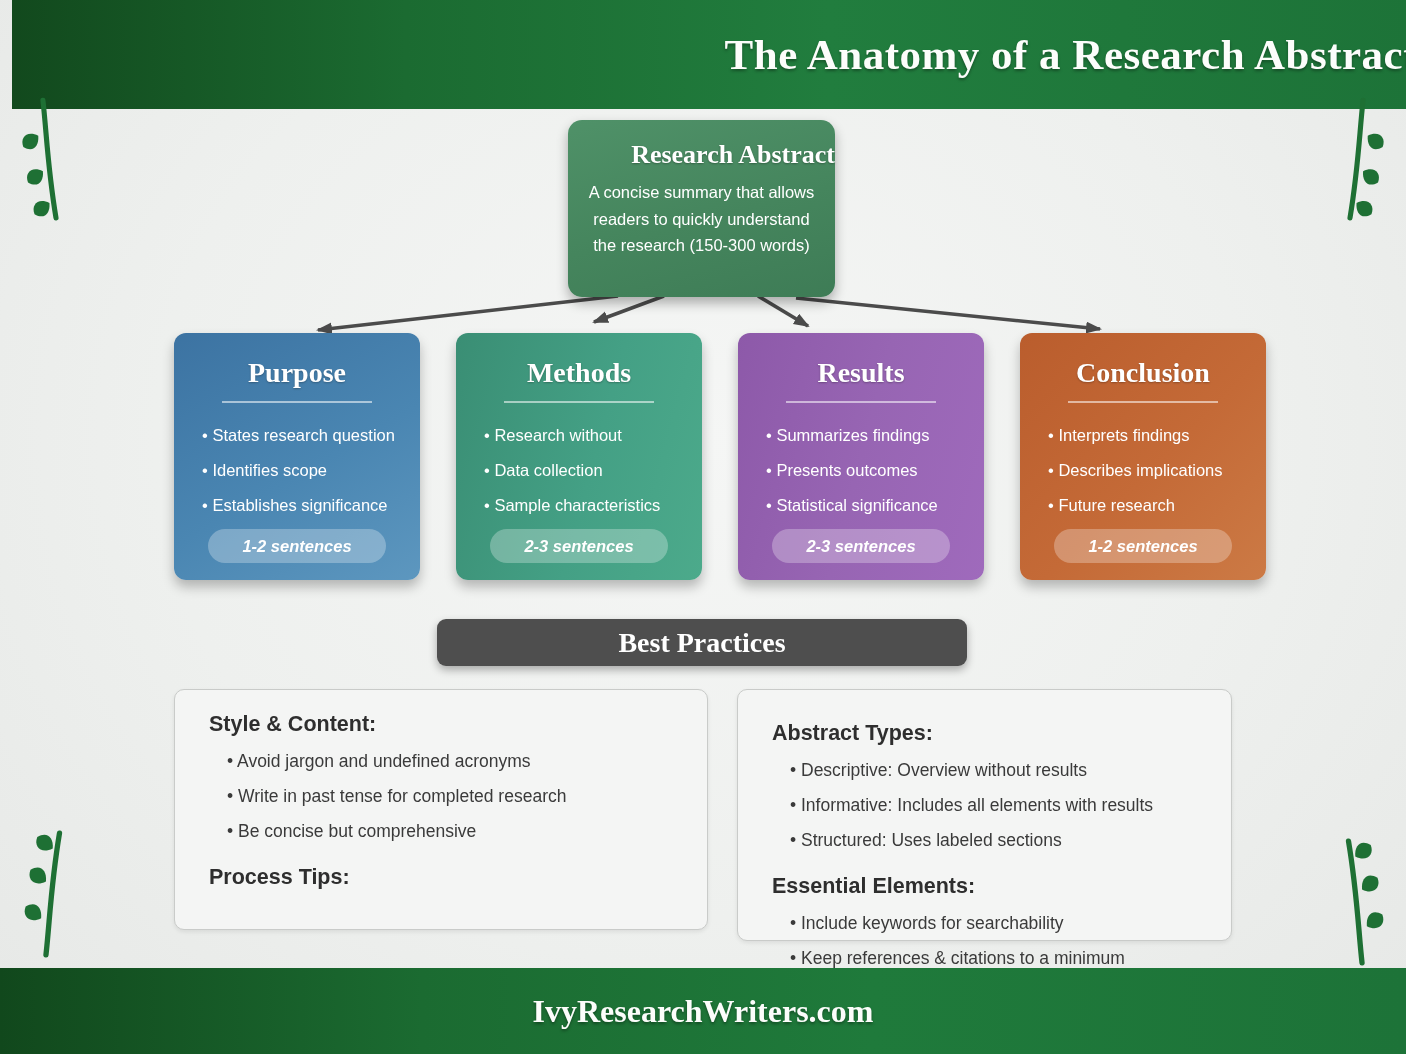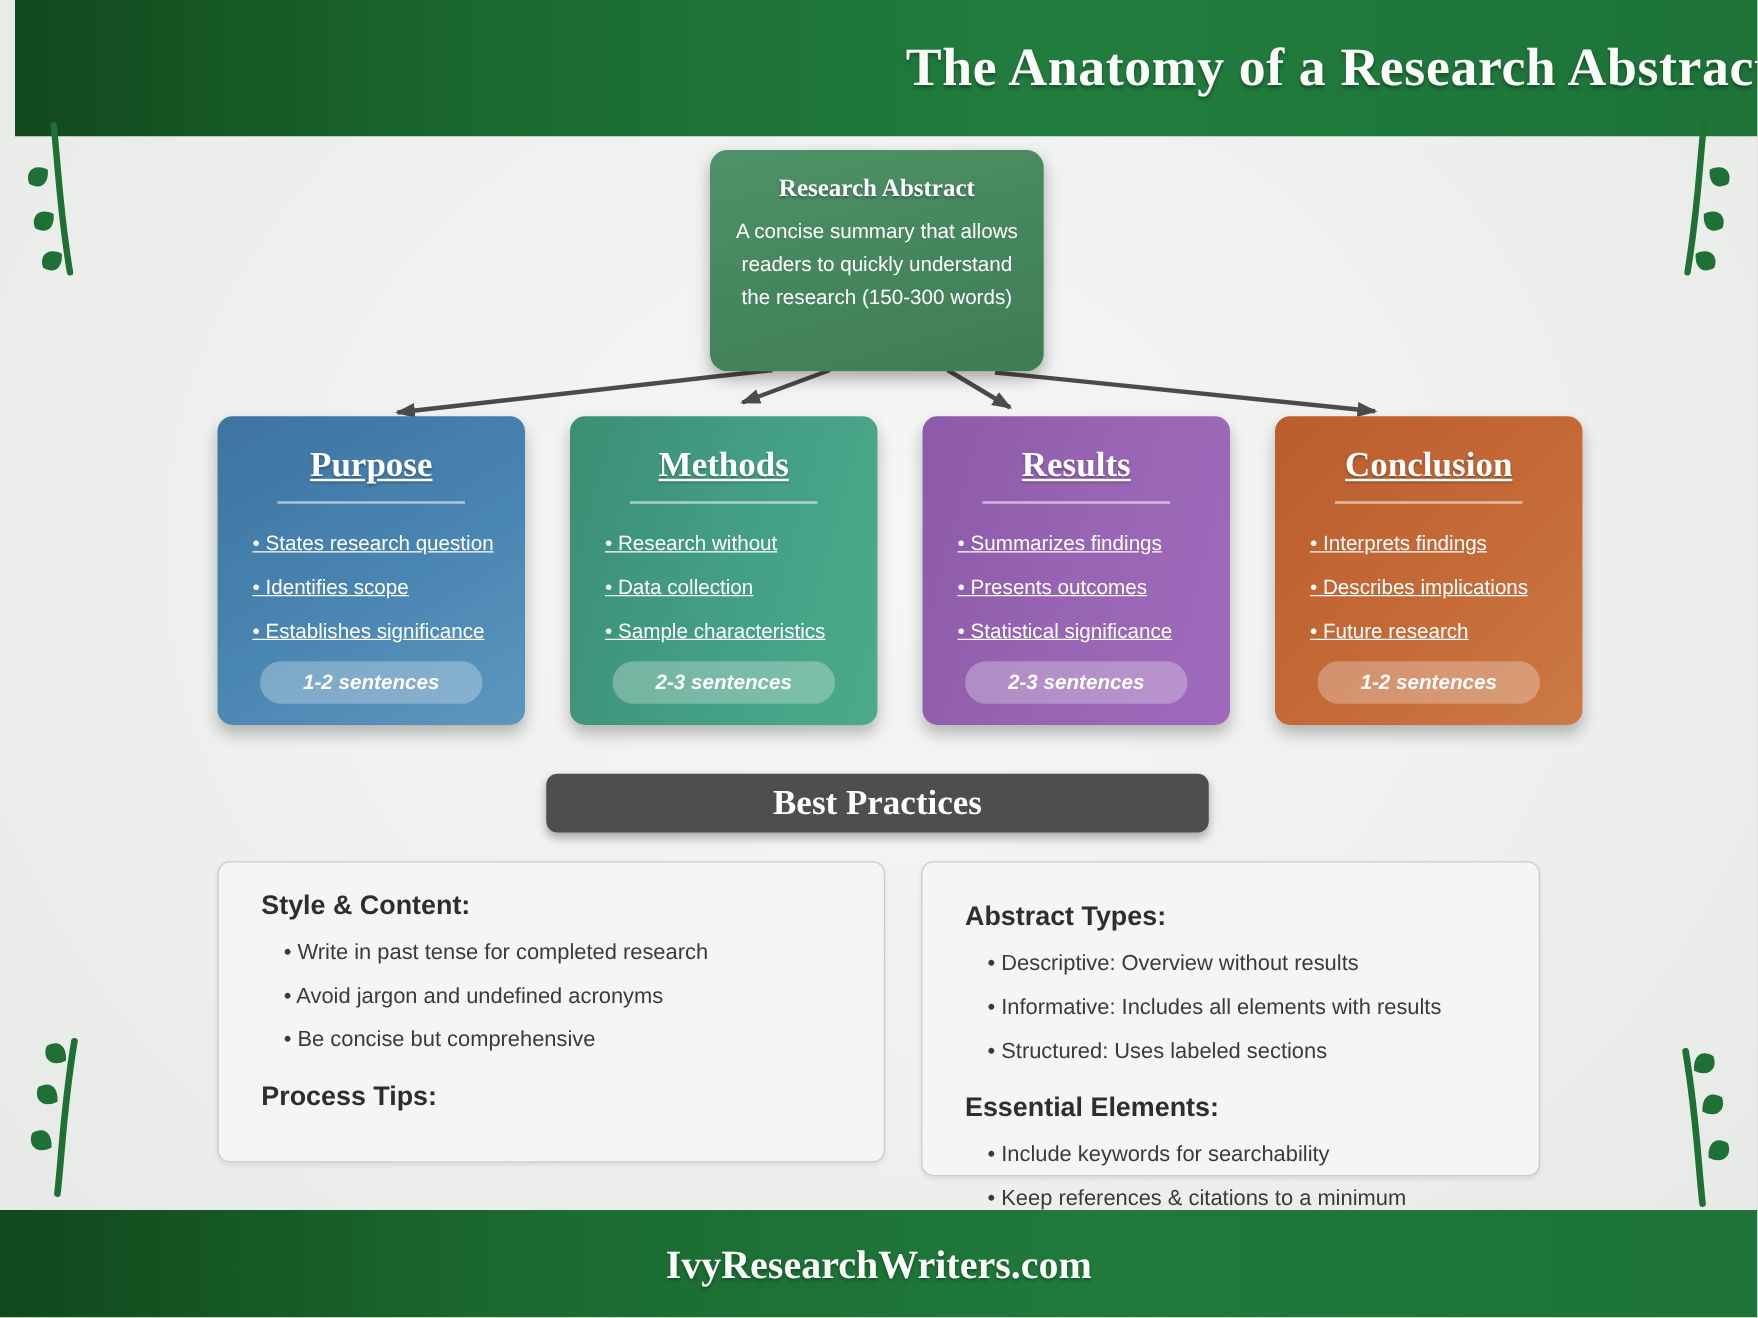--- a/index.html
+++ b/index.html
@@ -30,31 +30,31 @@
   }
   
   .root-card {
     position:absolute; left:568px; top:120px; width:267px; height:177px;
     border-radius:14px; color:#fff; text-align:center;
     background:linear-gradient(165deg,#4f9168 0%, #45855d 55%, #3e7c56 100%);
     box-shadow:0 6px 12px rgba(0,0,0,.30);
   }
   .root-card h2 {
     margin:20px 0 0; font-family:"Liberation Serif", serif; font-weight:bold;
-    font-size:20px; text-shadow:0 1px 2px rgba(0,0,0,.3);
+    font-size:26px; text-shadow:0 1px 2px rgba(0,0,0,.3);text-align:right;
   }
   .root-card p {
     margin:9px 16px 0; font-size:16.5px; line-height:26.5px; color:#fff;
   }
   
   .arrows { position:absolute; left:0; top:0; width:1406px; height:1054px; pointer-events:none; }
   
   .card {
     position:absolute; top:333px; width:246px; height:247px; border-radius:12px;
-    color:#fff; text-align:center; box-shadow:0 7px 12px rgba(0,0,0,.25);text-decoration:underline;
+    color:#fff; text-align:center; box-shadow:0 7px 12px rgba(0,0,0,.25);
   }
   .card-purpose    { left:174px;  background:linear-gradient(150deg,#3c73a2 0%, #4a86b2 55%, #5d97bf 100%); }
   .card-methods    { left:456px;  background:linear-gradient(105deg,#3a8e74 0%, #44a085 55%, #4caa8b 100%); }
   .card-results    { left:738px;  background:linear-gradient(105deg,#8d59a9 0%, #9765b3 50%, #9f6abc 100%); }
   .card-conclusion { left:1020px; background:linear-gradient(135deg,#ba5d2d 0%, #c46a37 55%, #cc7a45 100%); }
   .card h3 {
     margin:24px 0 0; font-family:"Liberation Serif", serif; font-weight:bold;
     font-size:28px; text-shadow:0 1px 2px rgba(0,0,0,.28);
   }
   .card .rule { width:150px; height:2px; margin:12px auto 0; background:rgba(255,255,255,.55); }
@@ -191,22 +191,22 @@
     <div class="badge">1-2 sentences</div>
   </section>
 
   <div class="bp-bar">
     <span>Best Practices</span>
   </div>
 
   <section class="tip-box left">
     <h4>Style &amp; Content:</h4>
     <ul>
+      <li>Avoid jargon and undefined acronyms</li>
       <li>Write in past tense for completed research</li>
-      <li>Avoid jargon and undefined acronyms</li>
       <li>Be concise but comprehensive</li>
     </ul>
     <h4 class="second">Process Tips:</h4>
   </section>
 
   <section class="tip-box right">
     <h4>Abstract Types:</h4>
     <ul>
       <li>Descriptive: Overview without results</li>
       <li>Informative: Includes all elements with results</li>

